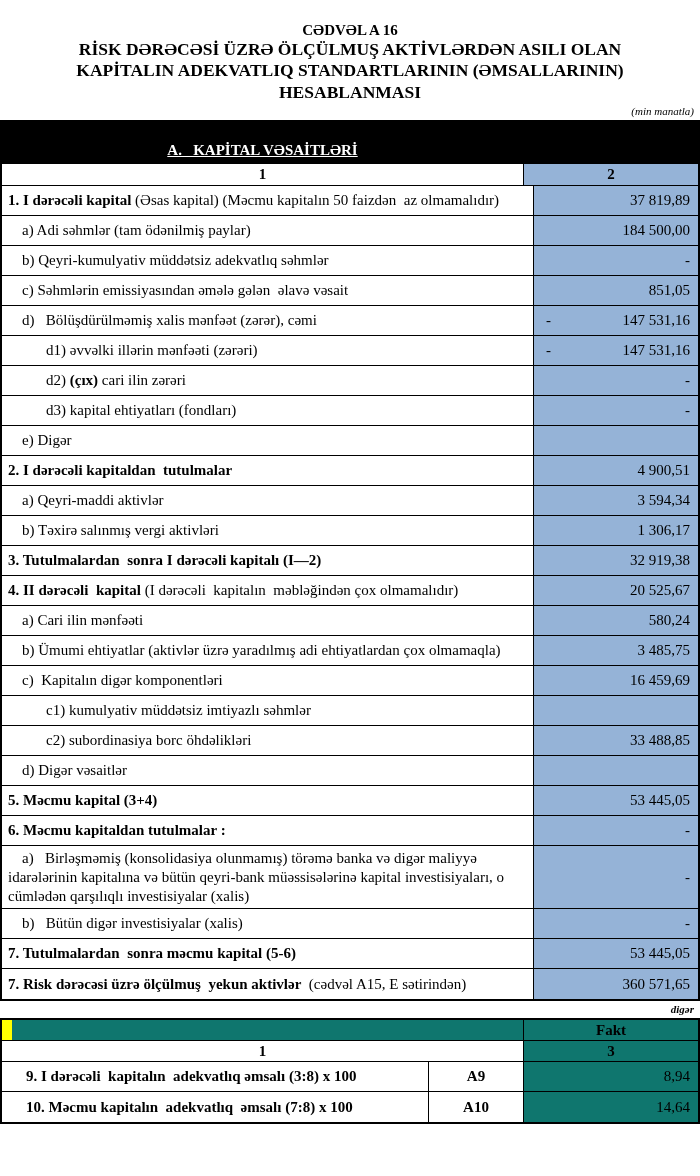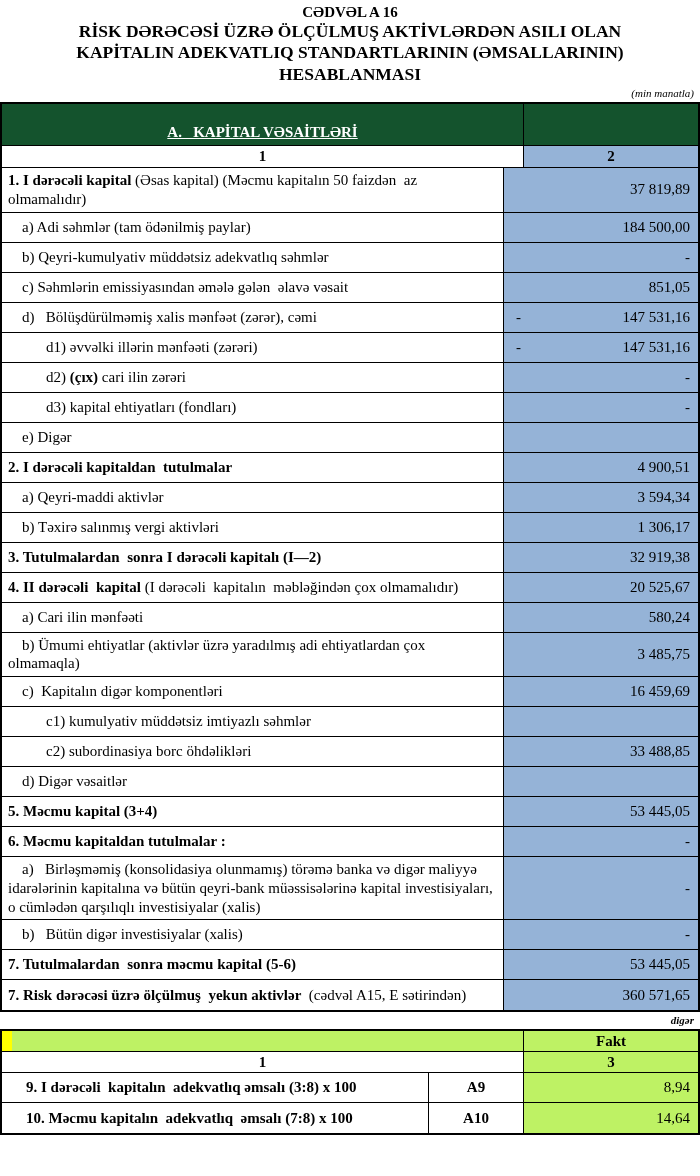--- a/index.html
+++ b/index.html
@@ -3,56 +3,56 @@
 <meta charset="utf-8">
 <style>
   * { margin:0; padding:0; box-sizing:border-box; }
   html,body { background:#fff; }
   body {
     width:700px;
     font-family:"Liberation Serif", serif;
     font-size:15px;
     color:#000;
   }
-  .titles { text-align:center; padding-top:4px; }
+  .titles { text-align:center; padding-top:22px; }
   .t-small { font-size:15px; font-weight:bold; }
   .t-main  { font-size:17.5px; font-weight:bold; line-height:1.22; }
   .t-line  { display:block; }
   .note { font-style:italic; text-align:right; font-size:11px; padding:2px 6px 3px; }
   .note.bold-it { font-weight:bold; }
 
   
   .tbl { border:2px solid #000; }
-  .hdr { display:flex; background:#14532d; color:#fff; font-weight:bold; min-height:42px; border-bottom:1px solid #000; }
+  .hdr { display:flex; background:#000000; color:#fff; font-weight:bold; min-height:42px; border-bottom:1px solid #000; }
   .hdr .hl { flex:1; display:flex; align-items:flex-end; justify-content:center; padding:3px 4px 4px; border-right:1px solid #000; }
   .hdr .hl span { text-decoration:underline; white-space:pre-wrap; }
   .hdr .hr { width:174px; }
   .colrow { display:flex; border-bottom:1px solid #000; font-weight:bold; text-align:center; min-height:21px; line-height:21px; }
   .colrow .cl { flex:1; border-right:1px solid #000; }
   .colrow .cr { width:174px; background:#95B3D7; }
 
   .tr { display:flex; border-bottom:1px solid #000; min-height:30px; }
   .tr:last-child { border-bottom:none; }
   .lbl { flex:1; border-right:1px solid #000; display:flex; align-items:center; padding:3px 6px; }
   .txt { display:block; white-space:pre-wrap; line-height:1.25; }
   .i1 { text-indent:14px; }
   .i2 { text-indent:38px; }
   .bd { font-weight:bold; }
   .rg { font-weight:normal; }
-  .val { width:194px; background:#95B3D7; display:flex; align-items:center; padding:3px 8px 3px 12px; }
+  .val { width:164px; background:#95B3D7; display:flex; align-items:center; padding:3px 8px 3px 12px; }
   .val .num { margin-left:auto; white-space:pre; }
   .val .negv { white-space:pre; }
 
   
   .tbl2 { border:2px solid #000; display:grid; grid-template-columns:1fr 95px 174px; }
   .c { display:flex; align-items:center; }
   .b-r { border-right:1px solid #000; }
   .b-b { border-bottom:1px solid #000; }
   .span2 { grid-column:1 / 3; }
-  .blue { background:#bef264; }
+  .blue { background:#0f766e; }
   .center { justify-content:center; text-align:center; }
   .h21 { min-height:21px; }
   .h30 { min-height:30px; }
   .ymark { width:10px; align-self:stretch; background:#FFFF00; }
   .t2lbl { padding:3px 24px; }
   .t2lbl .txt { line-height:1.25; }
   .t2val { padding:3px 8px; }
   .t2val .num { margin-left:auto; }
 </style>
 </head>

